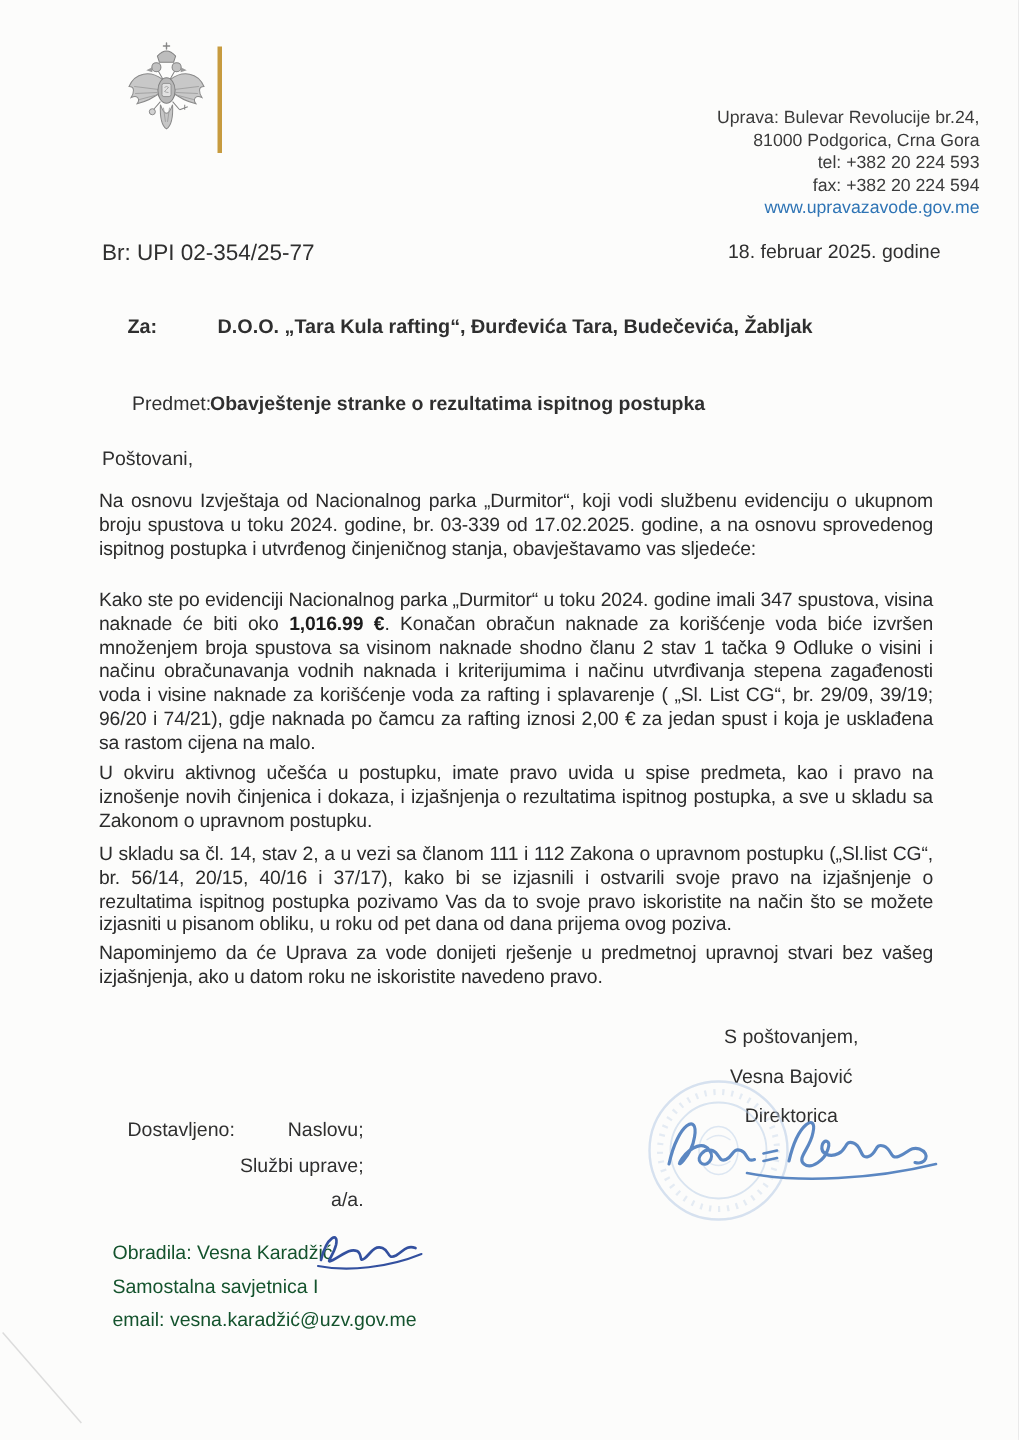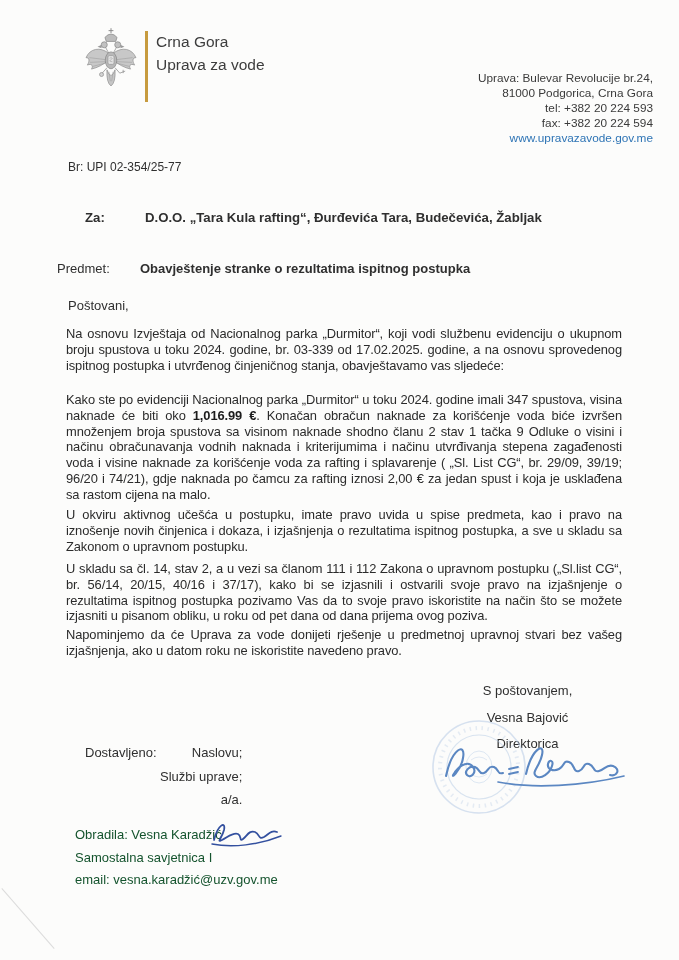--- a/index.html
+++ b/index.html
@@ -8,26 +8,26 @@
     font-family:"Liberation Sans", sans-serif;color:#2f2f2f;overflow:hidden;
     margin:0 auto;box-shadow:0 0 4px rgba(0,0,0,.15);
   }
   
   .coat{position:absolute;left:84px;top:27px;}
   .gold-divider{position:absolute;left:145px;top:31px;width:2.5px;height:71px;background:#c79b3f;}
   .org{position:absolute;left:156px;top:31px;font-size:15.5px;line-height:22.5px;color:#3d3d3d;}
   .addr{position:absolute;right:26px;top:71px;text-align:right;font-size:11.8px;line-height:15px;color:#3a3a3a;}
   .addr .site{color:#2e74b5;text-decoration:none;display:block;cursor:pointer;}
   
-  .ref-number{position:absolute;left:68px;top:160px;font-size:12px;}
+  .ref-number{position:absolute;left:68px;top:160px;font-size:15px;}
   .ref-date{position:absolute;left:425px;top:160px;width:202px;text-align:right;font-size:13px;}
   
   .za-label{position:absolute;left:85px;top:210px;font-size:13.2px;font-weight:700;}
   .za-value{position:absolute;left:145px;top:210px;font-size:13.2px;font-weight:700;text-align:right;}
-  .pred-label{position:absolute;left:57px;top:261px;font-size:13px;}
+  .pred-label{position:absolute;left:88px;top:261px;font-size:13px;}
   .pred-value{position:absolute;left:140px;top:261px;font-size:13px;font-weight:700;}
   .salutation{position:absolute;left:68px;top:298px;font-size:13px;}
   
   .para{position:absolute;left:66px;width:556px;margin:0;font-size:12.9px;line-height:15.8px;
         text-align:justify;letter-spacing:-0.1px;color:#2b2b2b;}
   .p1{top:326px;} .p2{top:392px;} .p3{top:507px;} .p4{top:561px;} .p5{top:627px;}
   .para b{font-weight:700;color:#1c1c1c;}
   
   .closing-block{position:absolute;left:440px;top:683px;width:175px;text-align:center;font-size:13px;}
   .closing-block div{margin-bottom:11.5px;}
@@ -67,34 +67,31 @@
     <path d="M38,46 q2,-2 4,0 q-2,2 -4,4 q2,1 4,1" stroke="#9a9a9a" stroke-width=".8" fill="none"></path>
     <path d="M34,60 l-7,8 M46,60 l7,8" stroke="#828282" fill="none"></path>
     <circle cx="26" cy="70" r="3" fill="#d2d2d2" stroke="#828282" stroke-width=".9"></circle>
     <path d="M53,68 l8,-3 M58,63 v5" stroke="#828282" fill="none"></path>
     <path d="M34,63 Q40,80 46,63 Q47,82 40,87 Q33,82 34,63 Z" fill="#c6c6c6" stroke="#8a8a8a" stroke-width="1"></path>
     <path d="M37,66 L39,80 M43,66 L41,80" stroke="#9a9a9a" stroke-width=".8" fill="none"></path>
   </svg>
 
   <div class="gold-divider"></div>
 
-  <div class="org">
-    <div>Crna Gora</div>
-    <div>Uprava za vode</div>
-  </div>
 
   <div class="addr">
     <div>Uprava: Bulevar Revolucije br.24,</div>
     <div>81000 Podgorica, Crna Gora</div>
     <div>tel: +382 20 224 593</div>
     <div>fax: +382 20 224 594</div>
     <a class="site">www.upravazavode.gov.me</a>
   </div>
 
   <div class="ref-number">Br: UPI 02-354/25-77</div>
+  <div class="ref-date">18. februar 2025. godine</div>
 
   <div class="za-label">Za:</div>
   <div class="za-value">D.O.O. „Tara Kula rafting“, Đurđevića Tara, Budečevića, Žabljak</div>
 
   <div class="pred-label">Predmet:</div>
   <div class="pred-value">Obavještenje stranke o rezultatima ispitnog postupka</div>
 
   <div class="salutation">Poštovani,</div>
 
   <p class="para p1">Na osnovu Izvještaja od Nacionalnog parka „Durmitor“, koji vodi službenu evidenciju o ukupnom broju spustova u toku 2024. godine, br. 03-339 od 17.02.2025. godine, a na osnovu sprovedenog ispitnog postupka i utvrđenog činjeničnog stanja, obavještavamo vas sljedeće:</p>

